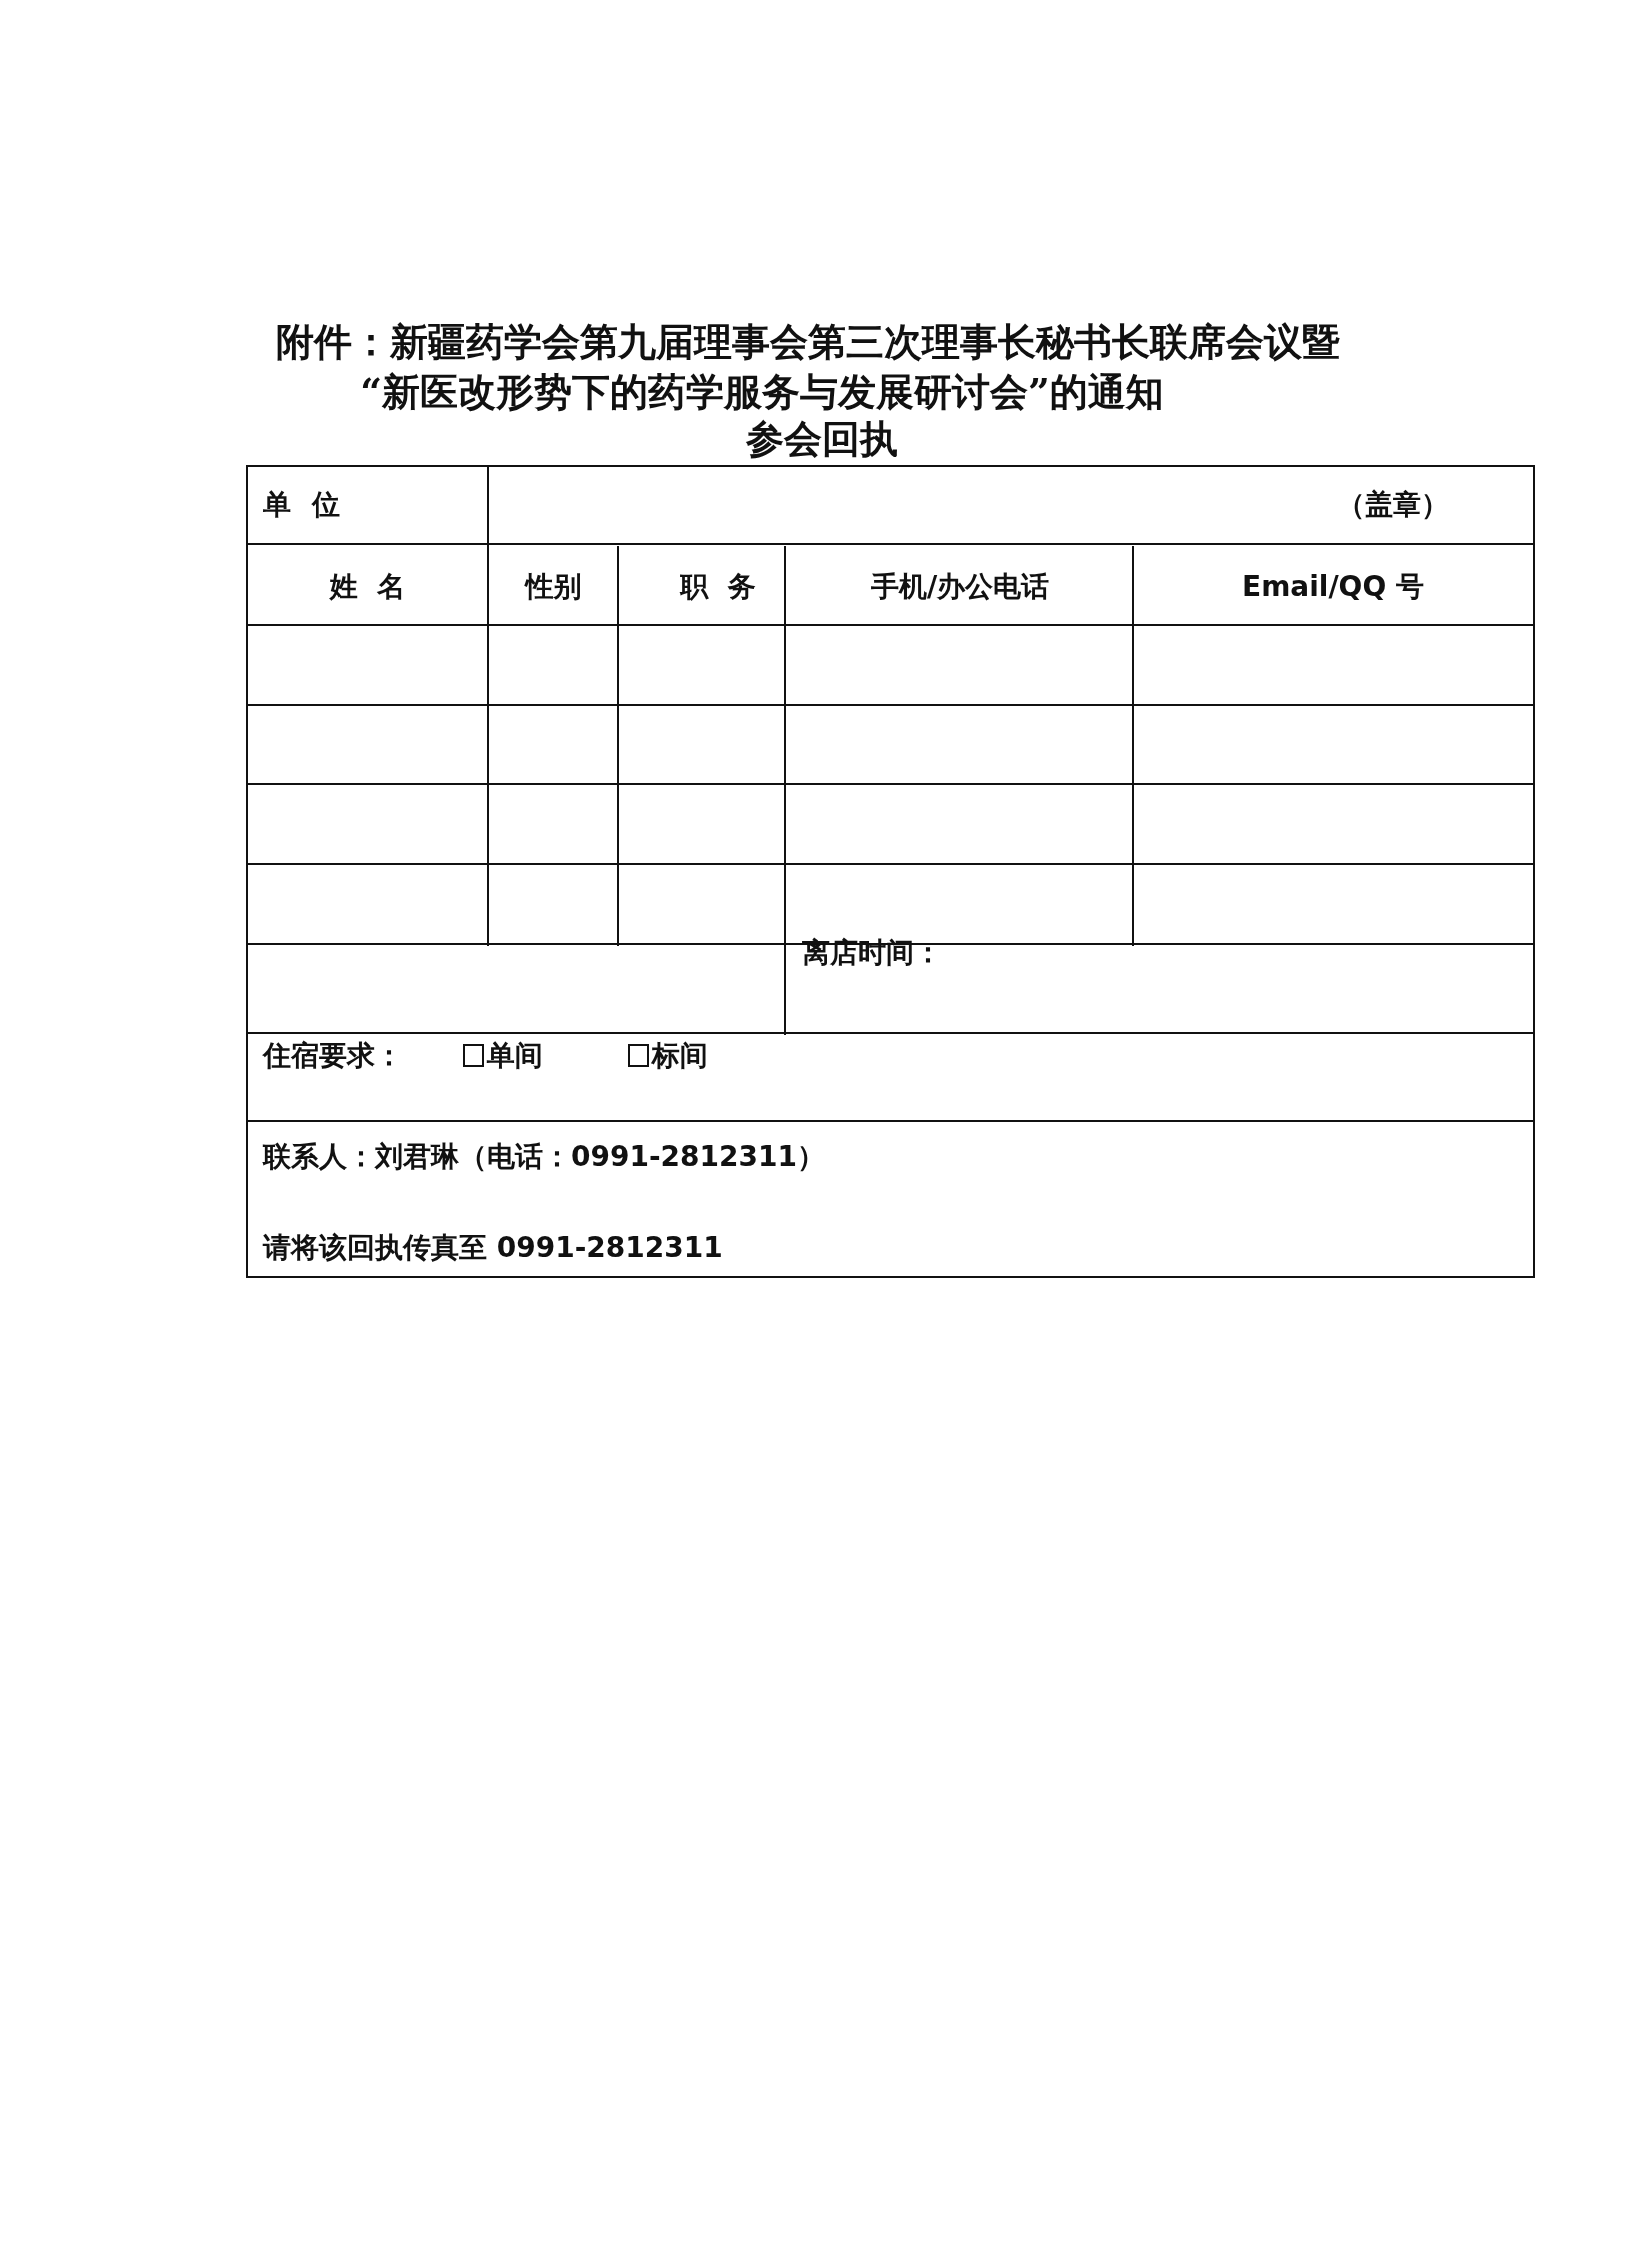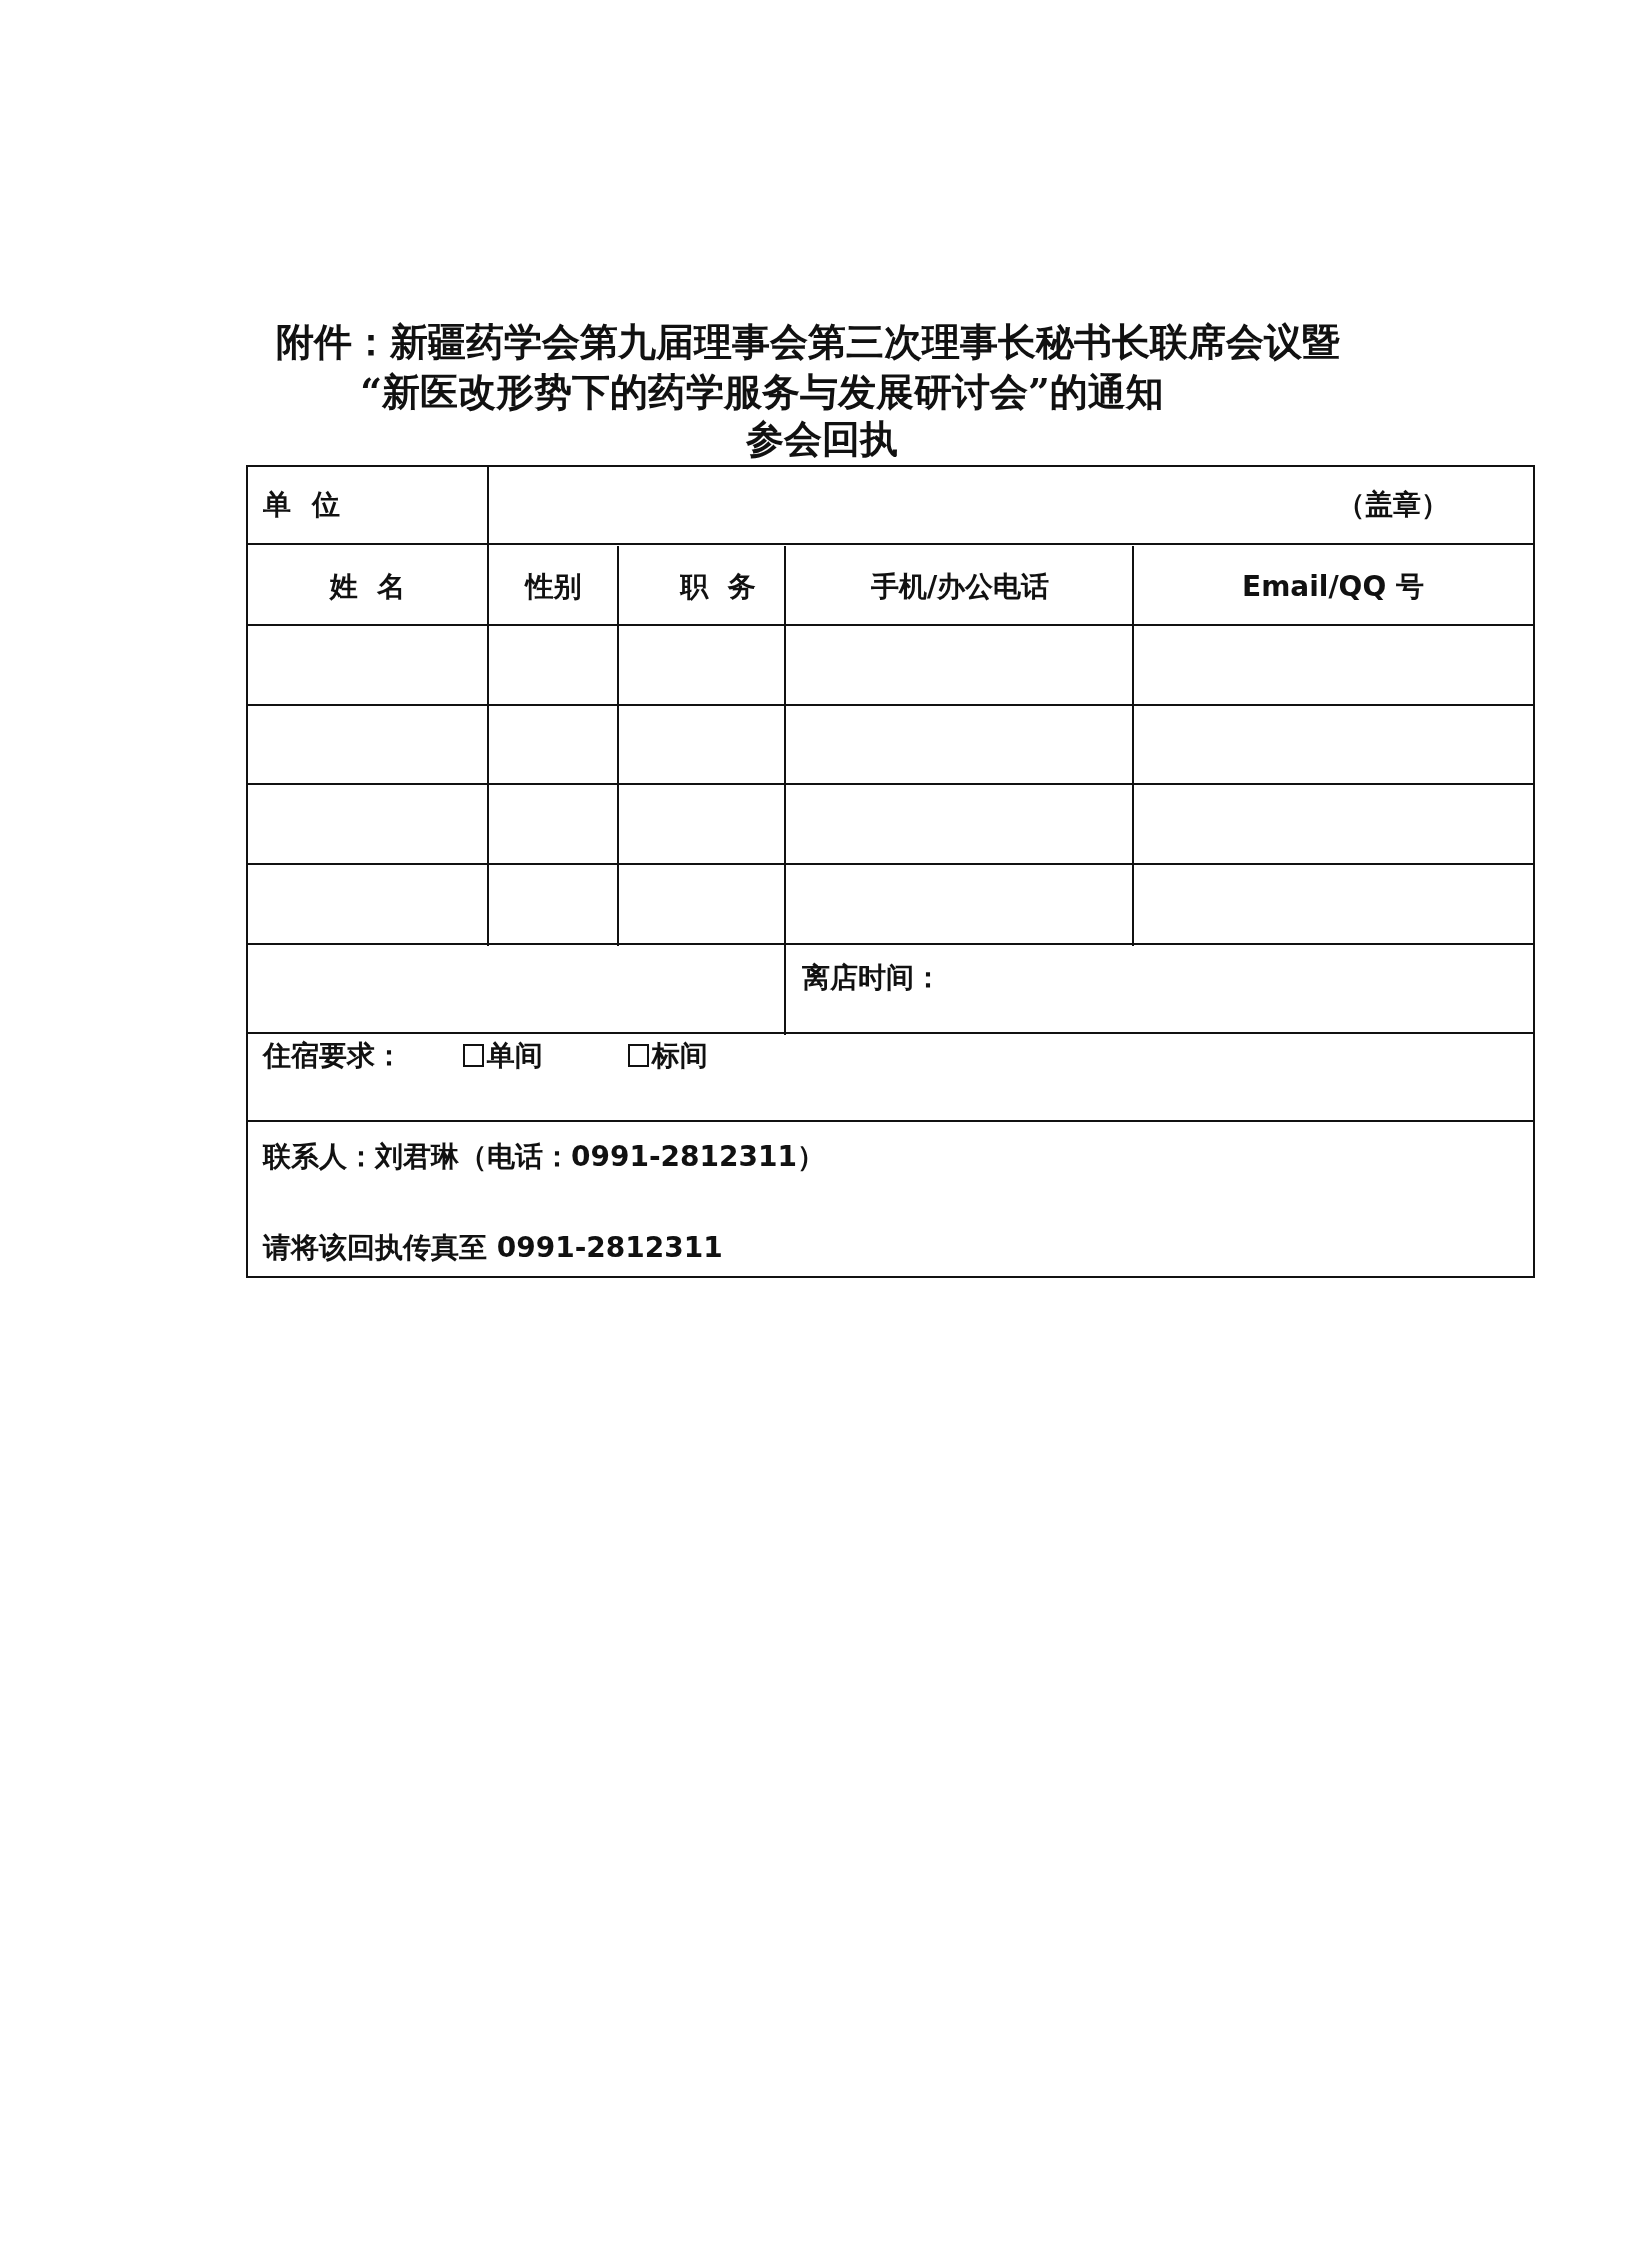--- a/index.html
+++ b/index.html
@@ -73,21 +73,21 @@
   <div style="position:absolute; left:372px; top:319px; width:164px; height:77px"></div>
   <div style="position:absolute; left:539px; top:319px; width:346px; height:77px"></div>
   <div style="position:absolute; left:887px; top:319px; width:396px; height:77px"></div>
 
   <div style="position:absolute; left:0; top:399px; width:239px; height:77px"></div>
   <div style="position:absolute; left:242px; top:399px; width:127px; height:77px"></div>
   <div style="position:absolute; left:372px; top:399px; width:164px; height:77px"></div>
   <div style="position:absolute; left:539px; top:399px; width:346px; height:77px"></div>
   <div style="position:absolute; left:887px; top:399px; width:396px; height:77px"></div>
 
-  <div style="position:absolute; left:539px; top:488px; width:745px; height:86px">
+  <div style="position:absolute; left:539px; top:463px; width:745px; height:86px">
     <span class="cell-text" style="left:15px; top:6.6px">离店时间：</span>
   </div>
 
   <div class="cell-text" style="left:15px; top:573px">住宿要求：</div>
   <div class="cell-text" style="left:215px; top:573px">
     <span class="cbox"></span><span>单间</span>
   </div>
   <div class="cell-text" style="left:380px; top:573px">
     <span class="cbox"></span><span>标间</span>
   </div>

